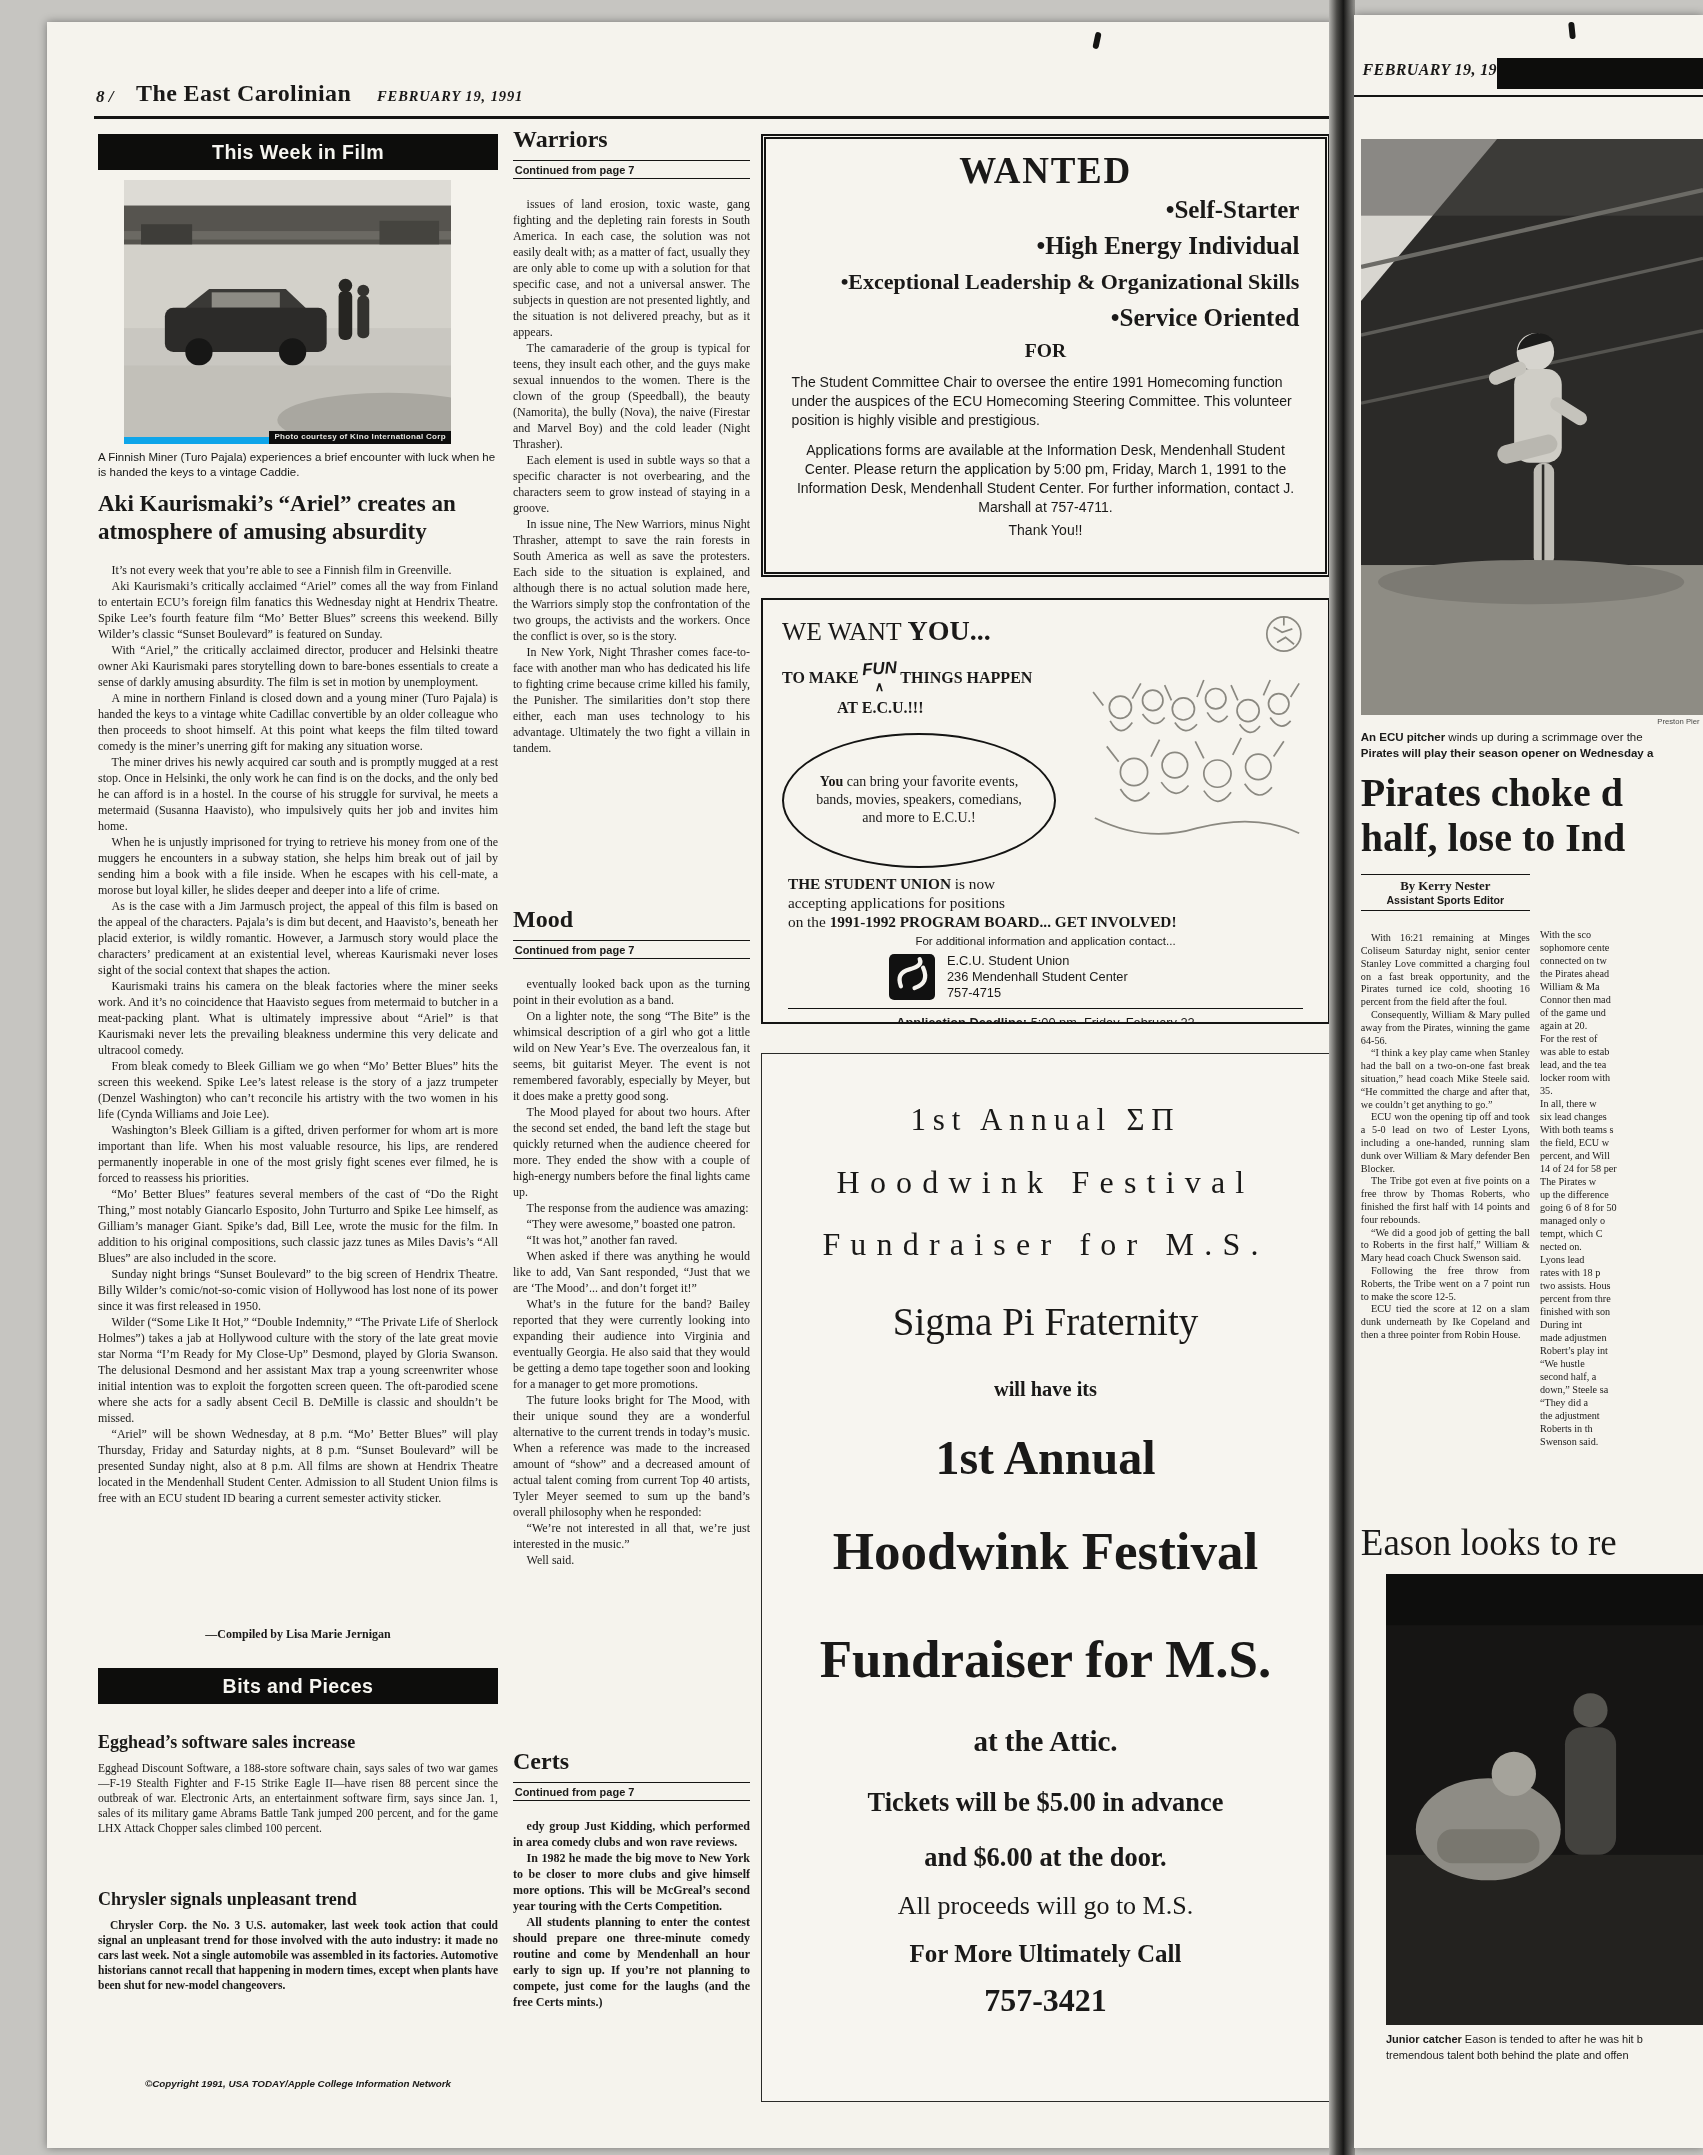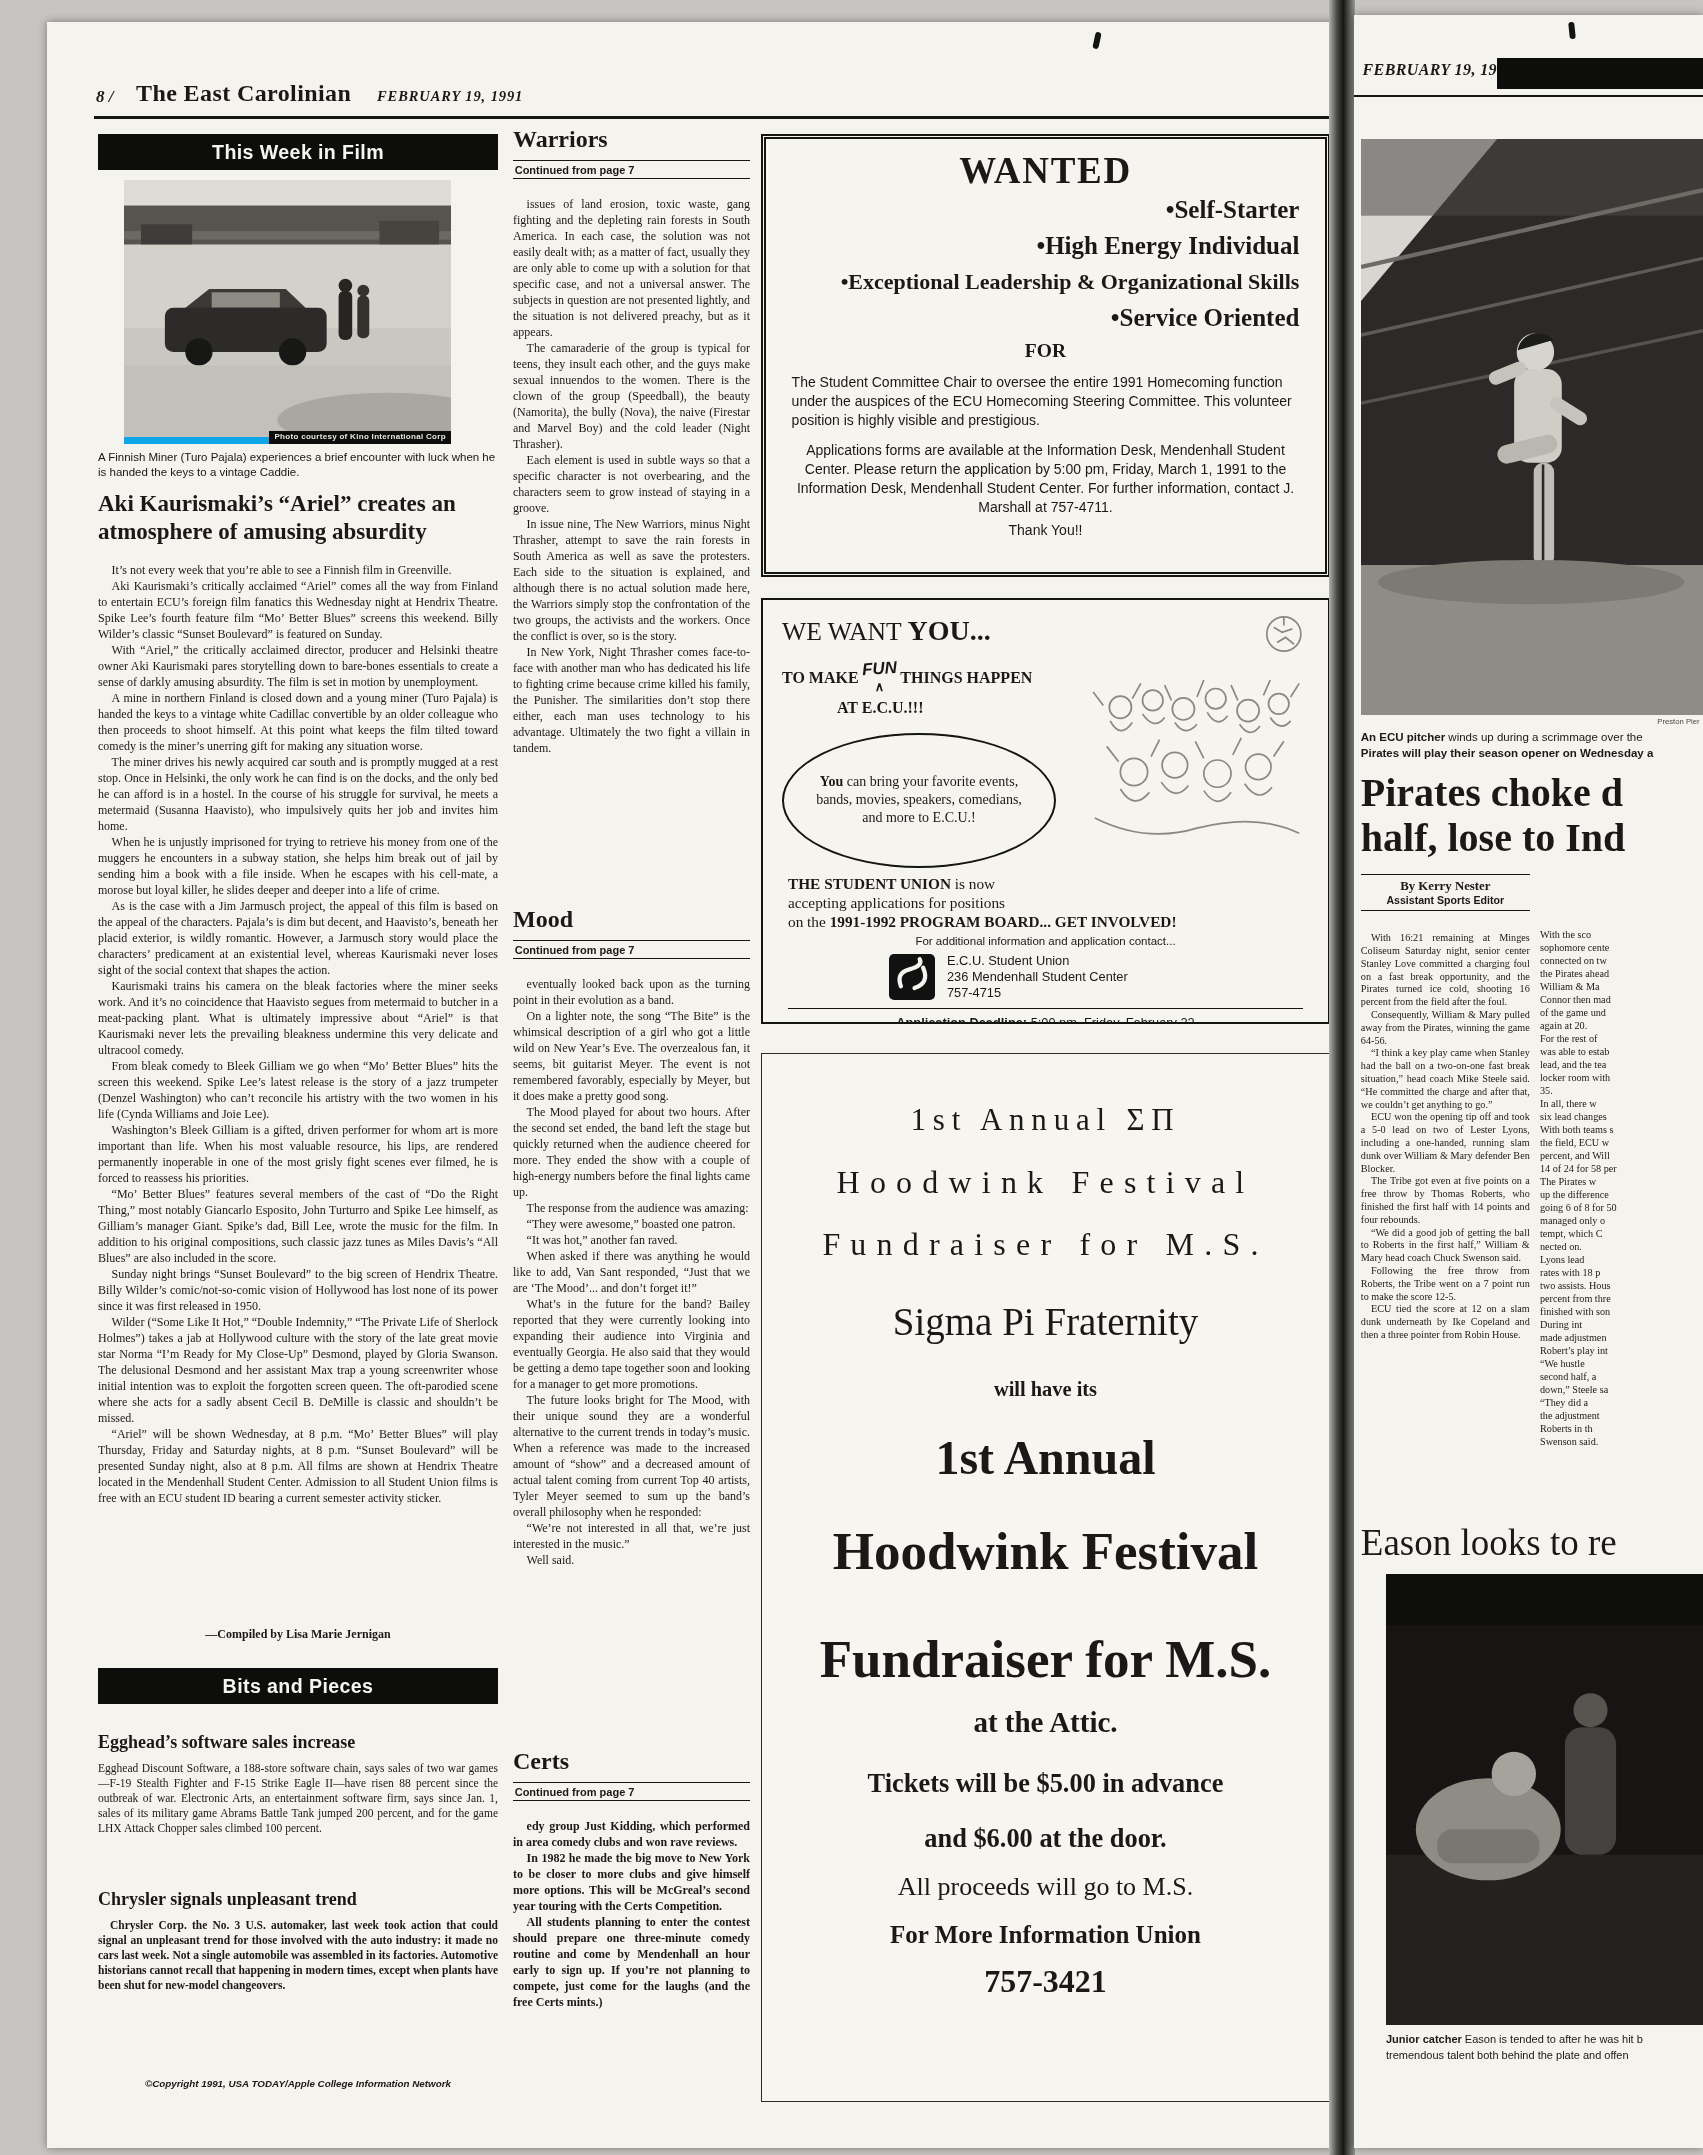--- a/index.html
+++ b/index.html
@@ -84,21 +84,21 @@
   .hw-box div{font-family:"Liberation Serif",serif}
   .hw1{margin-top:48px;font-size:31px;letter-spacing:6.8px}
   .hw2{margin-top:25.6px;font-size:32px;letter-spacing:10.2px}
   .hw3{margin-top:25.6px;font-size:32px;letter-spacing:10.2px}
   .hw4{margin-top:36px;font-size:39px}
   .hw5{margin-top:34px;font-size:20.4px;font-weight:700}
   .hw6{margin-top:29px;font-size:48px;font-weight:700}
   .hw7{margin-top:36px;font-size:53px;font-weight:700}
   .hw8{margin-top:48px;font-size:53px;font-weight:700}
   .hw9{margin-top:37px;font-size:29px;font-weight:700}
-  .hw10{margin-top:17px;font-size:29px;font-weight:700}
+  .hw10{margin-top:36px;font-size:29px;font-weight:700}
   .hw11{margin-top:29px;font-size:26.4px;font-weight:700}
   .hw12{margin-top:24px;font-size:26.4px;font-weight:700}
   .hw13{margin-top:18px;font-size:26px;font-weight:400}
   .hw14{margin-top:19px;font-size:25px;font-weight:700}
   .hw15{margin-top:13.6px;font-size:32px;font-weight:700}
 
   
   .rp-date{position:absolute;left:8.5px;top:46px;font:italic 700 16px "Liberation Serif",serif;letter-spacing:0.4px}
   .rp-topbar{position:absolute;left:143px;top:43px;width:206px;height:31px;background:#0d0d0c}
   .rp-rule{position:absolute;left:0;top:80px;width:349px;height:1.7px;background:#141413}
@@ -295,21 +295,21 @@
     <div class="hw3">Fundraiser for M.S.</div>
     <div class="hw4">Sigma Pi Fraternity</div>
     <div class="hw5">will have its</div>
     <div class="hw6">1st Annual</div>
     <div class="hw7">Hoodwink Festival</div>
     <div class="hw8">Fundraiser for M.S.</div>
     <div class="hw10">at the Attic.</div>
     <div class="hw11">Tickets will be $5.00 in advance</div>
     <div class="hw12">and $6.00 at the door.</div>
     <div class="hw13">All proceeds will go to M.S.</div>
-    <div class="hw14">For More Information Union</div>
+    <div class="hw14">For More Ultimately Call</div>
     <div class="hw15">757-3421</div>
   </div>
 </div>
 
 <div class="gutter"></div>
 
 <div class="page page-right">
   <span class="rp-date">FEBRUARY 19, 1991</span>
   <div class="rp-topbar"></div>
   <div class="rp-rule"></div>

